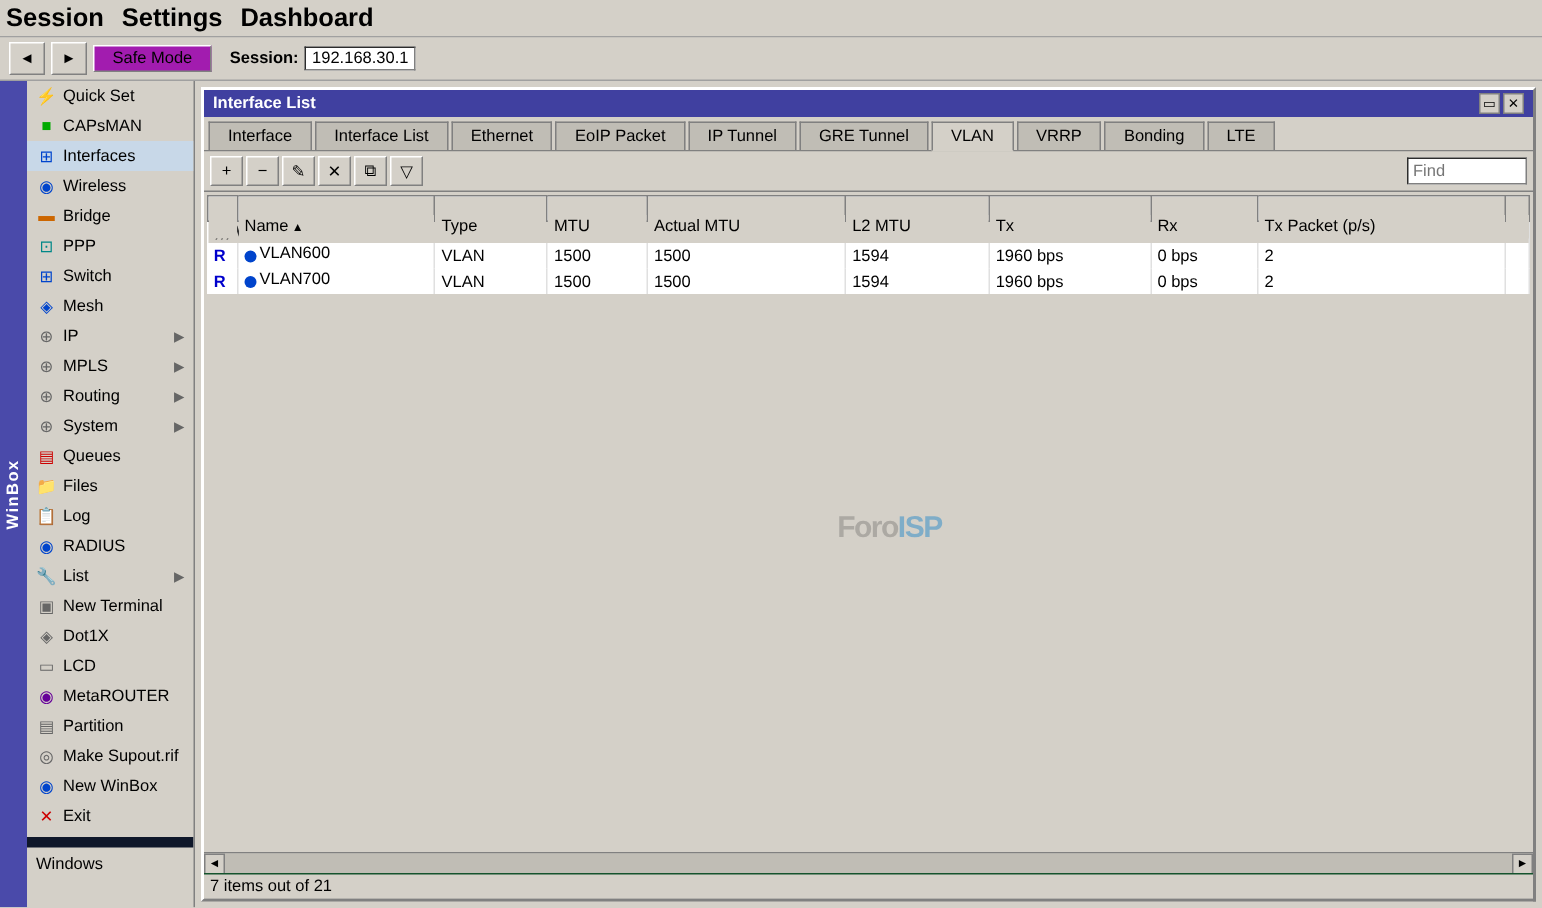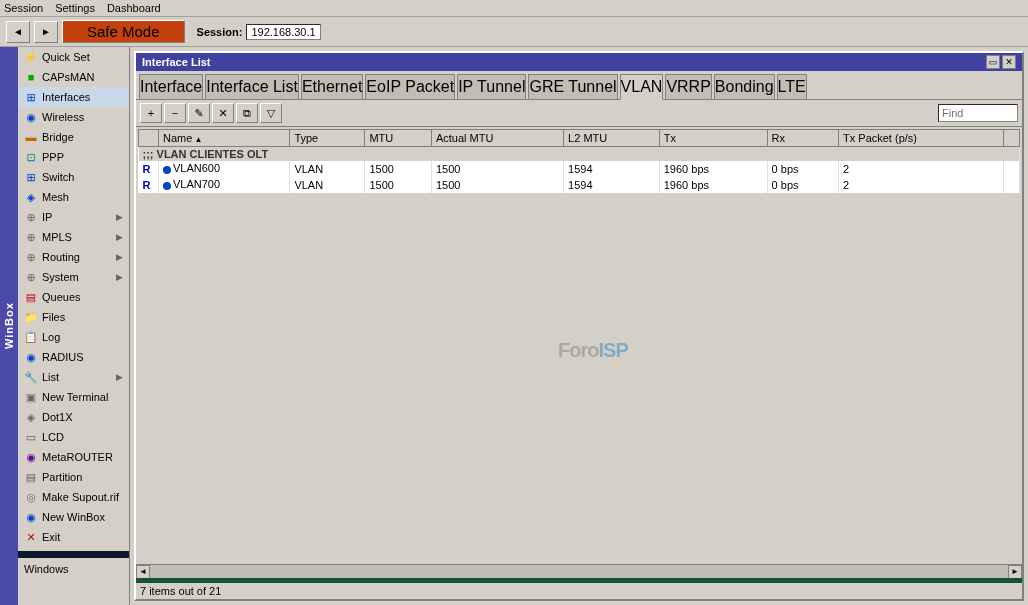--- a/index.html
+++ b/index.html
@@ -17,21 +17,22 @@
     
     .menu-bar {
       background: #d4d0c8;
       padding: 2px 4px;
       display: flex;
       gap: 12px;
       border-bottom: 1px solid #a0a0a0;
     }
     .menu-bar span {
       cursor: pointer;
-      font-size: 11px;
+      font-size: 17px;
+      font-weight: bold;
     }
 
     
     .toolbar {
       background: #d4d0c8;
       padding: 3px 6px;
       display: flex;
       align-items: center;
       gap: 4px;
       border-bottom: 1px solid #a0a0a0;
@@ -43,27 +44,27 @@
       border-left-color: #ffffff;
       width: 24px;
       height: 22px;
       cursor: pointer;
       display: flex;
       align-items: center;
       justify-content: center;
       font-size: 10px;
     }
     .safe-mode-btn {
-      background: #c2410c;
+      background: #a21caf;
       border: 1px solid #808080;
       border-top-color: #ffffff;
       border-left-color: #ffffff;
-      padding: 2px 24px;
-      cursor: pointer;
-      font-size: 15px;
+      padding: 2px 12px;
+      cursor: pointer;
+      font-size: 11px;
     }
     .session-label {
       font-size: 11px;
       margin-left: 8px;
       font-weight: bold;
     }
     .session-value {
       border: 1px inset #808080;
       background: white;
       padding: 1px 4px;
@@ -189,25 +190,25 @@
 
     
     .tabs-row {
       background: #d4d0c8;
       display: flex;
       padding: 3px 3px 0 3px;
       gap: 2px;
       border-bottom: 1px solid #808080;
     }
     .tab {
-      padding: 3px 0;
+      padding: 3px 12px;
       border: 1px solid #808080;
       border-bottom: none;
       cursor: pointer;
-      font-size: 16px;
+      font-size: 11px;
       background: #c0bdb5;
       position: relative;
     }
     .tab.active {
       background: #d4d0c8;
       border-bottom: 1px solid #d4d0c8;
       margin-bottom: -1px;
       z-index: 1;
     }
 
@@ -258,21 +259,21 @@
     .data-table thead tr {
       background: #d4d0c8;
     }
     .data-table thead th {
       border: 1px solid #808080;
       padding: 2px 4px;
       text-align: left;
       font-weight: normal;
       white-space: nowrap;
       position: sticky;
-      top: 0;
+      top: 12px;
       background: #d4d0c8;
       cursor: pointer;
     }
     .data-table thead th.sorted::after {
       content: ' ▲';
       font-size: 8px;
     }
     .data-table tbody td {
       padding: 1px 4px;
       border-right: 1px solid #e0e0e0;
@@ -324,21 +325,21 @@
     .table-wrapper {
       position: relative;
       flex: 1;
       overflow: hidden;
     }
 
     
     .status-bar {
       background: #d4d0c8;
       padding: 2px 4px;
-      border-top: 5px solid #14532d;
+      border-top: 1px solid #14532d;
       font-size: 11px;
       display: flex;
       align-items: center;
       justify-content: space-between;
     }
     .scroll-area {
       display: flex;
       align-items: center;
       height: 14px;
       border-top: 1px solid #808080;

